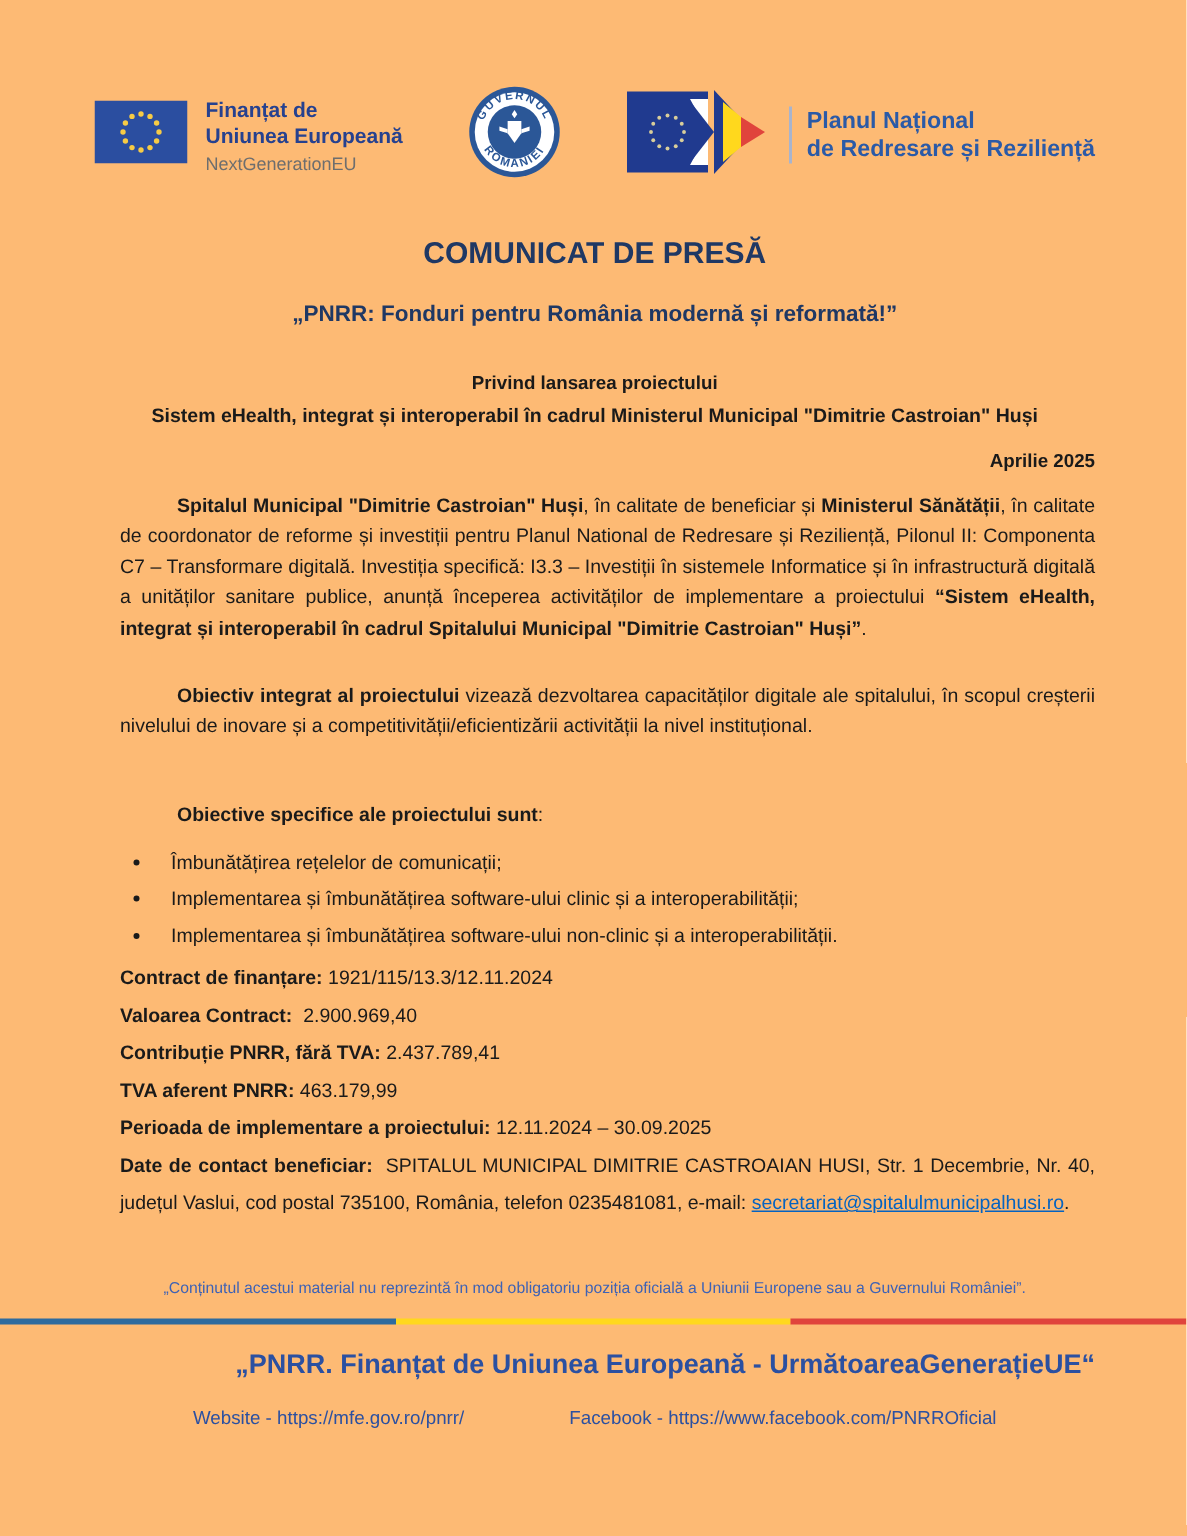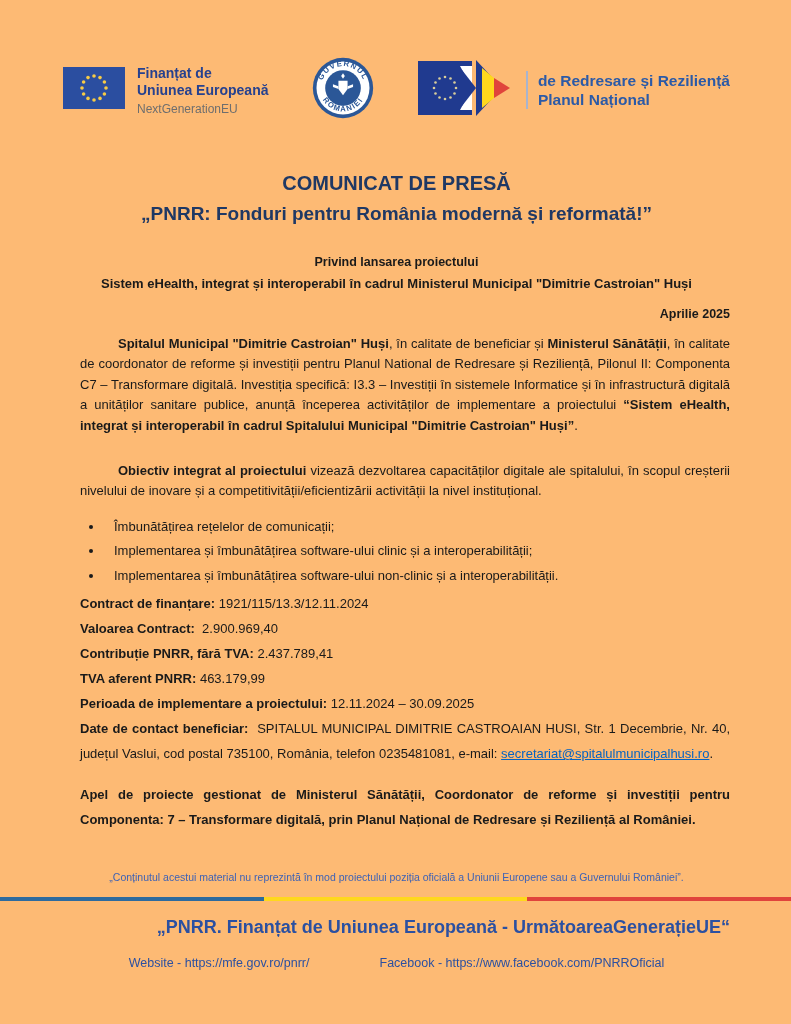--- a/index.html
+++ b/index.html
@@ -18,22 +18,22 @@
   
   .logos{margin-top:50px;display:flex;align-items:center;justify-content:space-between;height:80px;}
   .eu-logo{display:flex;align-items:center;gap:12px;}
   .eu-text .l1,.eu-text .l2{font-weight:700;color:var(--eu_text_blue);font-size:14px;line-height:1.25;}
   .eu-text .l3{color:var(--gray);font-size:12px;margin-top:2px;}
   .pnrr-logo{display:flex;align-items:center;}
   .pnrr-text{border-left:2px solid #A8B4CE;padding-left:10px;margin-left:8px;}
   .pnrr-text div{font-weight:700;color:var(--pnrr_text);font-size:15.5px;line-height:1.25;}
 
   
-  .title{margin-top:42px;text-align:center;font-size:20px;font-weight:700;color:var(--navy);}
-  .subtitle{margin-top:8px;text-align:center;font-size:19px;font-weight:700;color:var(--navy);}
+  .title{margin-top:28px;text-align:center;font-size:20px;font-weight:700;color:var(--navy);}
+  .subtitle{margin-top:20px;text-align:center;font-size:15px;font-weight:700;color:var(--navy);}
   .about1{margin-top:30px;text-align:center;font-size:12.5px;font-weight:700;}
   .about2{margin-top:7px;text-align:center;font-size:13px;font-weight:700;}
   .date{margin-top:16px;text-align:right;font-size:12.5px;font-weight:700;}
 
   
   .bodyblock{margin-left:17px;}
   .para{font-size:13px;line-height:1.57;text-align:justify;text-indent:38px;}
   .p1{margin-top:13px;}
   .p2{margin-top:25px;}
   .objectives-heading{margin-top:40px;font-size:13px;text-indent:38px;}
@@ -132,59 +132,59 @@
                 <circle cx="36.5" cy="26.5" r="1.3"></circle>
             </g>
             <polygon points="42,10 54,32 42,54 54,54 54,10" style="fill:#ffffff"></polygon>
             <polygon points="44,14 58,32 44,50" style="fill:var(--pnrr_square)"></polygon>
             <polygon points="58,4 84,32 58,60" style="fill:var(--pnrr_square)"></polygon>
             <polygon points="64,12 88,32 64,52" style="fill:var(--bar_yellow)"></polygon>
             <polygon points="76,22 92,32 76,42" style="fill:var(--bar_red)"></polygon>
           </svg>
         </span>
         <span class="pnrr-text">
+          <div>Planul Național</div>
           <div>de Redresare și Reziliență</div>
-          <div>Planul Național</div>
         </span>
       </div>
     </div>
 
     <h1 class="title">COMUNICAT DE PRESĂ</h1>
     <h2 class="subtitle">„PNRR: Fonduri pentru România modernă și reformată!”</h2>
 
     <div class="about1">Privind lansarea proiectului</div>
     <div class="about2">Sistem eHealth, integrat și interoperabil în cadrul Ministerul Municipal "Dimitrie Castroian" Huși</div>
 
     <div class="date">Aprilie 2025</div>
 
     <div class="bodyblock">
       <p class="para p1"><span class="b">Spitalul Municipal "Dimitrie Castroian" Huși</span><span>, în calitate de beneficiar și </span><span class="b">Ministerul Sănătății</span><span>, în calitate de coordonator de reforme și investiții pentru Planul National de Redresare și Reziliență, Pilonul II: Componenta C7 – Transformare digitală. Investiția specifică: I3.3 – Investiții în sistemele Informatice și în infrastructură digitală a unităților sanitare publice, anunță începerea activităților de implementare a proiectului </span><span class="b">“Sistem eHealth, integrat și interoperabil în cadrul Spitalului Municipal "Dimitrie Castroian" Huși”</span><span>.</span></p>
 
       <p class="para p2"><span class="b">Obiectiv integrat al proiectului</span><span> vizează dezvoltarea capacităților digitale ale spitalului, în scopul creșterii nivelului de inovare și a competitivității/eficientizării activității la nivel instituțional.</span></p>
 
+      <p class="objectives-heading"><span class="b">Obiective specifice ale proiectului sunt</span><span>:</span></p>
 
       <ul class="objectives">
         <li>Îmbunătățirea rețelelor de comunicații;</li>
         <li>Implementarea și îmbunătățirea software-ului clinic și a interoperabilității;</li>
         <li>Implementarea și îmbunătățirea software-ului non-clinic și a interoperabilității.</li>
       </ul>
 
       <div class="details">
         <div class="detail-row"><span class="b">Contract de finanțare:</span><span> 1921/115/13.3/12.11.2024</span></div>
         <div class="detail-row"><span class="b">Valoarea Contract:</span><span>  2.900.969,40</span></div>
         <div class="detail-row"><span class="b">Contribuție PNRR, fără TVA:</span><span> 2.437.789,41</span></div>
         <div class="detail-row"><span class="b">TVA aferent PNRR:</span><span> 463.179,99</span></div>
         <div class="detail-row"><span class="b">Perioada de implementare a proiectului:</span><span> 12.11.2024 – 30.09.2025</span></div>
         <div class="detail-row"><span class="b">Date de contact beneficiar:</span><span>  SPITALUL MUNICIPAL DIMITRIE CASTROAIAN HUSI, Str. 1 Decembrie, Nr. 40, județul Vaslui, cod postal 735100, România, telefon 0235481081, e-mail: </span><a href="#" class="link">secretariat@spitalulmunicipalhusi.ro</a><span>.</span></div>
       </div>
 
-      <p class="closing">Apel de proiecte gestionat de Ministerul Sănătății, Coordonator de reforme și investiții pentru Componenta: 7 – Transformare digitală, prin Planul Național de Redresare și Reziliență al României.</p>
     </div>
 
-    <div class="disclaimer">„Conținutul acestui material nu reprezintă în mod proiectului poziția oficială a Uniunii Europene sau a Guvernului României”.</div>
+    <div class="disclaimer">„Conținutul acestui material nu reprezintă în mod obligatoriu poziția oficială a Uniunii Europene sau a Guvernului României”.</div>
   </div>
 
   <div class="tricolor">
     <div class="seg blue"></div>
     <div class="seg yellow"></div>
     <div class="seg red"></div>
   </div>
 
   <div class="content">
     <div class="slogan">„PNRR. Finanțat de Uniunea Europeană - UrmătoareaGenerațieUE“</div>

